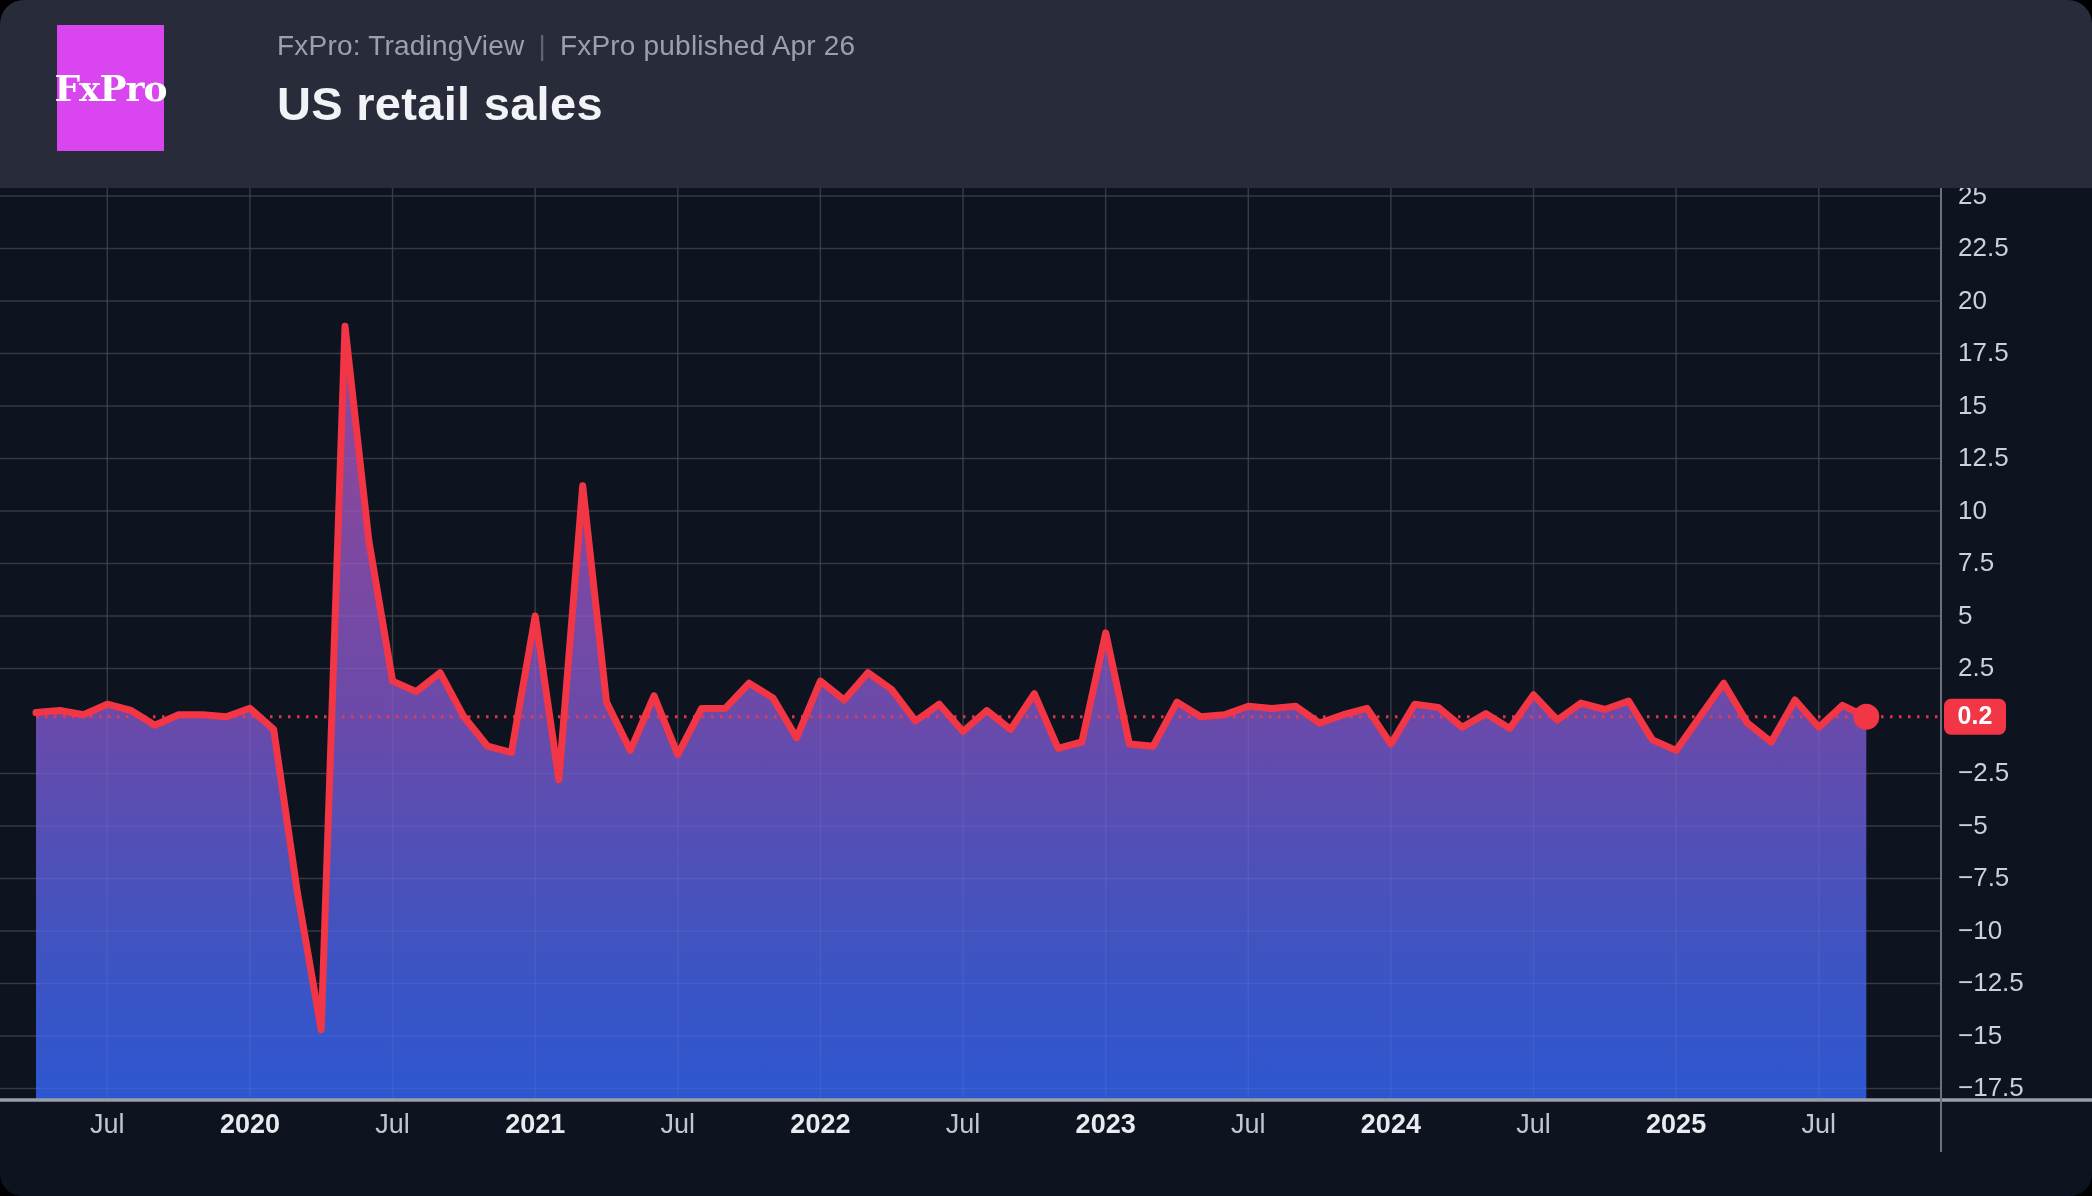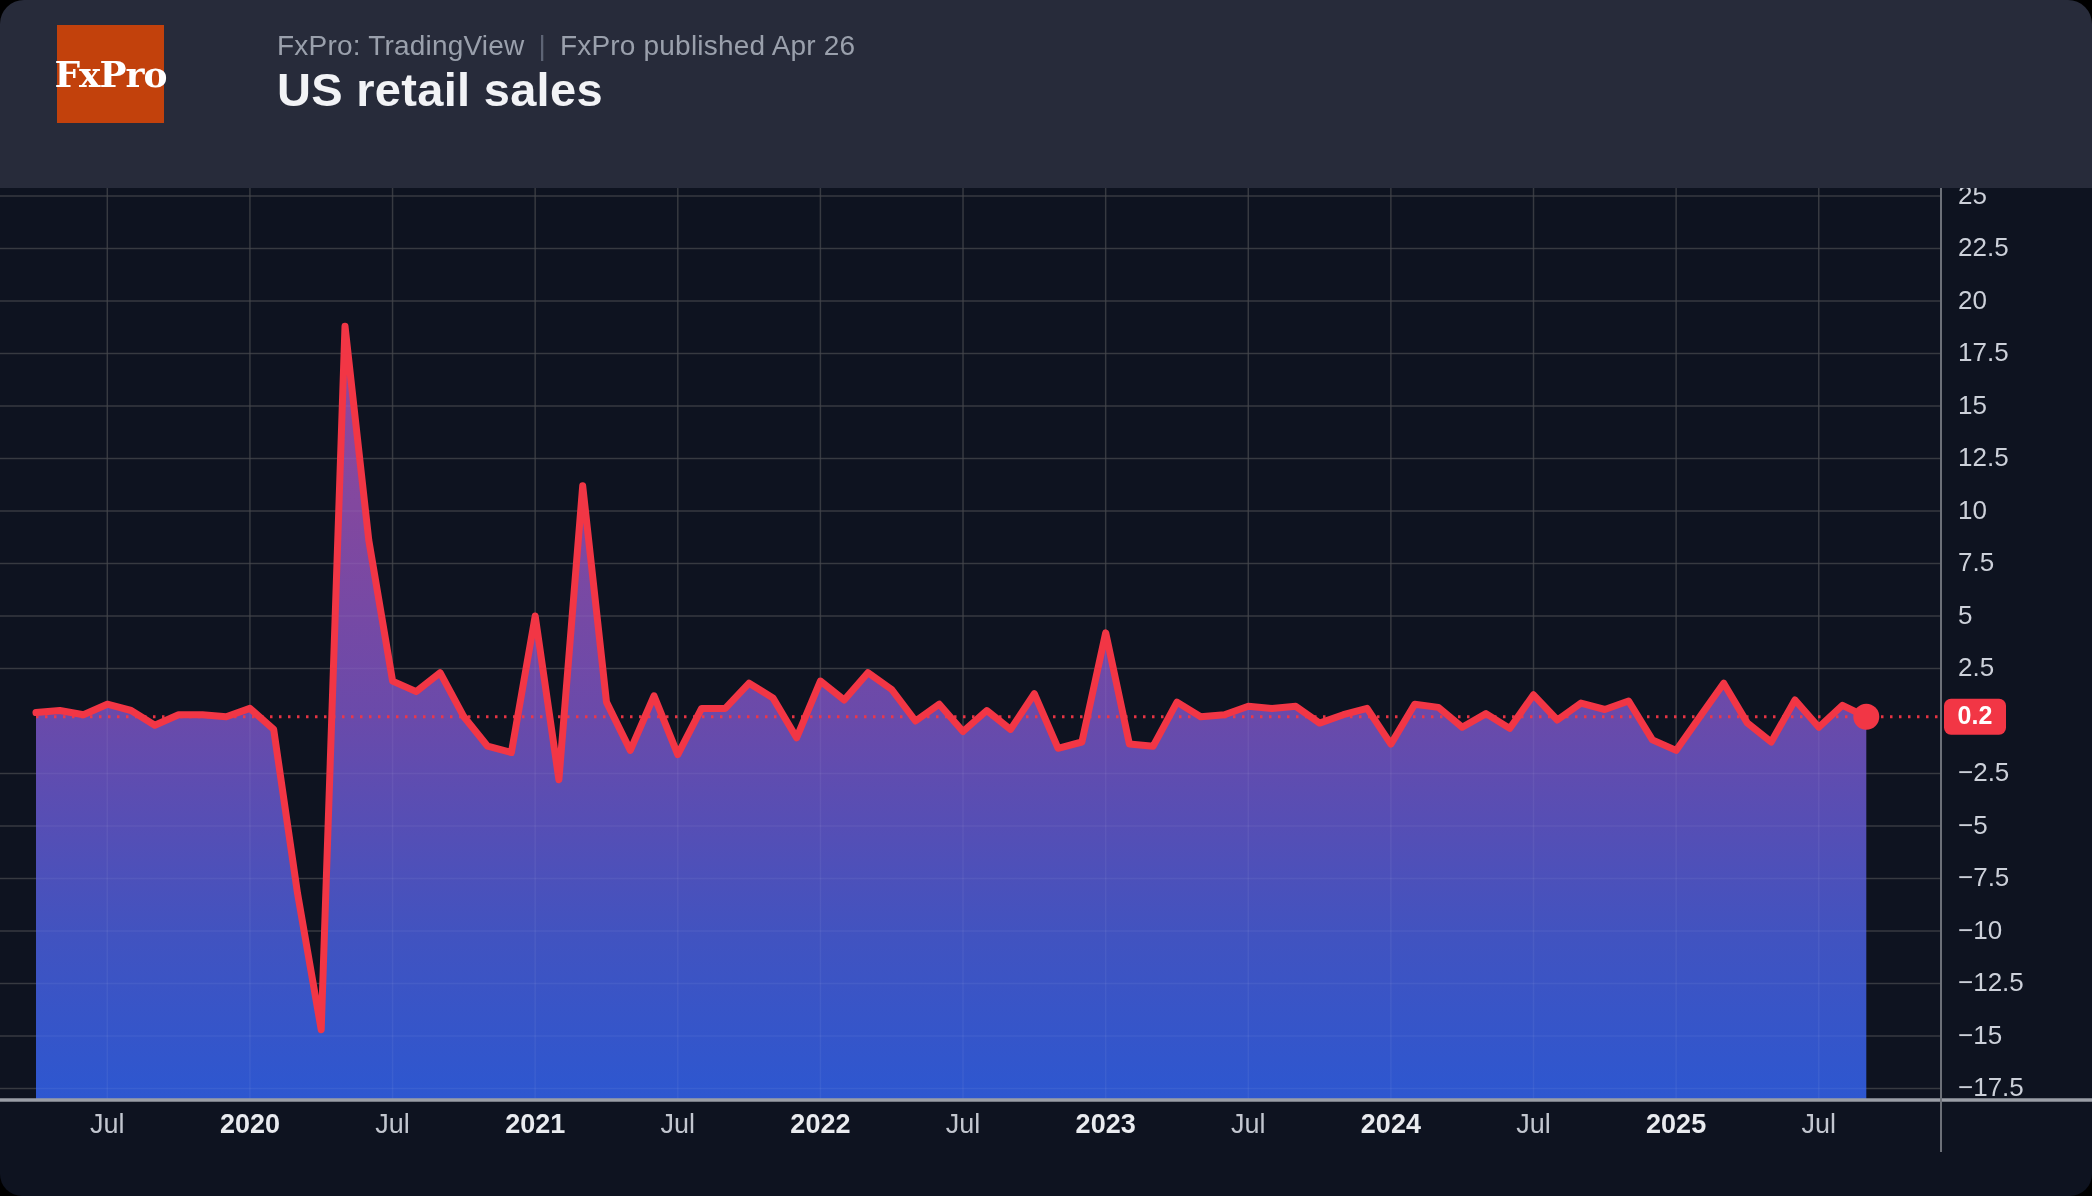--- a/index.html
+++ b/index.html
@@ -2,28 +2,28 @@
 <html><head>
 <meta charset="utf-8">
 <style>
   html,body{margin:0;padding:0;background:#000;width:2092px;height:1196px;overflow:hidden;}
   body{font-family:"Liberation Sans","DejaVu Sans",sans-serif;position:relative;}
   .chart-bg{position:absolute;left:0;top:188px;width:2092px;height:1008px;background:#0e1320;
             border-bottom-left-radius:22px;border-bottom-right-radius:22px;z-index:0;}
   #chart-svg{position:absolute;left:0;top:0;width:2092px;height:1196px;z-index:1;}
   .header{position:absolute;left:0;top:0;width:2092px;height:188px;background:#272b3a;
           border-top-left-radius:24px;border-top-right-radius:24px;z-index:2;box-sizing:border-box;}
-  .logo{position:absolute;left:57px;top:25px;width:107px;height:98px;background:#c2410c;
+  .logo{position:absolute;left:57px;top:25px;width:107px;height:126px;background:#d946ef;
         display:flex;align-items:center;justify-content:center;}
   .logo span{color:#fff;font-family:"DejaVu Serif","Liberation Serif",serif;font-weight:700;
              font-size:36px;letter-spacing:-1px;}
   .titles{position:absolute;left:277px;top:30px;}
   .subtitle{font-size:28px;color:#9aa0ac;letter-spacing:.2px;}
   .subtitle .sep{color:#5d6475;margin:0 14px;font-weight:300;}
-  .page-title{font-size:47px;font-weight:700;color:#f2f3f6;letter-spacing:.3px;}
+  .page-title{margin-top:14px;font-size:47px;font-weight:700;color:#f2f3f6;letter-spacing:.3px;}
 </style>
 </head>
 <body>
 
 <div class="chart-bg"></div>
 
 <svg id="chart-svg" viewBox="0 0 2092 1196" xmlns="http://www.w3.org/2000/svg">
     <defs>
       <linearGradient id="gfill" x1="0" y1="188" x2="0" y2="1100" gradientUnits="userSpaceOnUse">
         <stop offset="0" stop-color="#a2469b"></stop>

